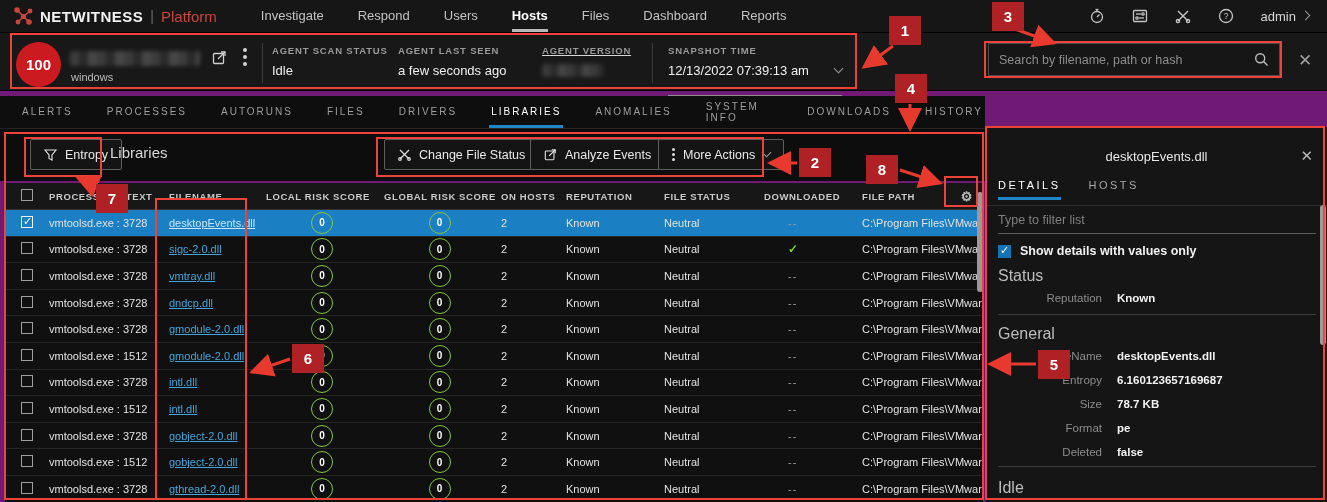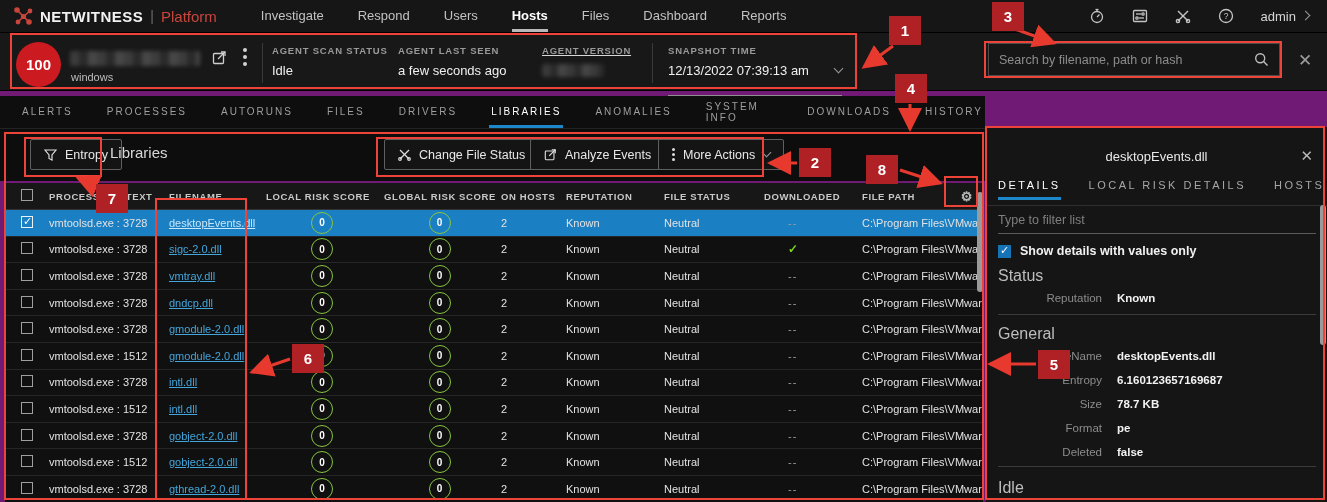--- a/index.html
+++ b/index.html
@@ -492,21 +492,20 @@
         </div>
       </div>
   </div>
   <div class="table-scroll"></div>
 
   <aside class="panel" style="position: absolute;">
     <div class="panel-title">desktopEvents.dll</div>
     <span class="panel-close">✕</span>
     <div class="ptabs" id="ptabs">
         <span class="ptab active">DETAILS</span>
-        <span class="ptab">LOCAL RISK DETAILS</span>
         <span class="ptab">HOSTS</span>
       </div>
     <div class="ptabs-rule"></div>
     <input class="pfilter" placeholder="Type to filter list" style="">
     <div class="pfilter-rule"></div>
     <div class="pcheck-row">
       <span class="pcheck"></span>
       <span class="pcheck-label">Show details with values only</span>
     </div>
     <div id="panel-body">

